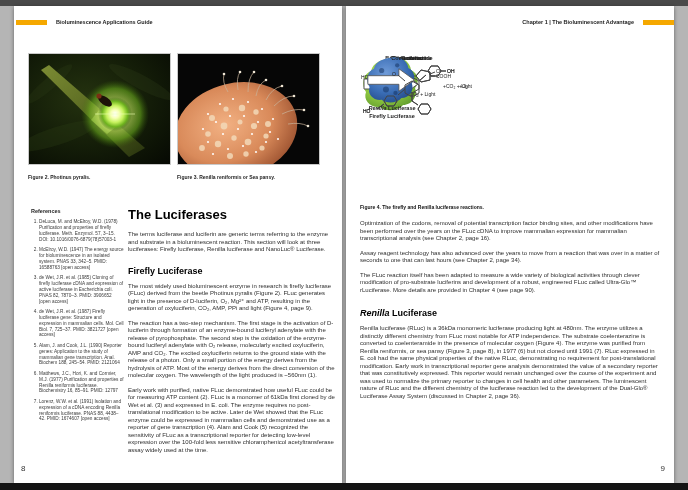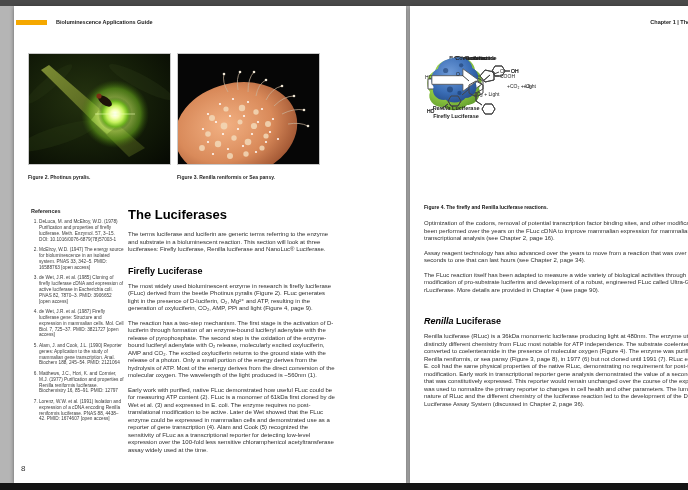--- a/index.html
+++ b/index.html
@@ -5,21 +5,21 @@
   html,body{margin:0;padding:0}
   body{
     width:688px;height:490px;position:relative;overflow:hidden;
     background:#b5b5b5;
     font-family:"Liberation Sans","DejaVu Sans",sans-serif;
     -webkit-font-smoothing:antialiased;
   }
   .topbar{position:absolute;top:0;left:0;right:0;height:6px;background:#4a4a4a}
   .bottombar{position:absolute;bottom:0;left:0;right:0;height:7px;background:#141414}
   .spread{position:absolute;top:6px;left:14px;display:flex;gap:4px}
-  .page{width:392px;height:477px;background:#fff;position:relative;box-shadow:0 1px 4px rgba(0,0,0,.45)}
+  .page{width:328px;height:477px;background:#fff;position:relative;box-shadow:0 1px 4px rgba(0,0,0,.45)}
 
   
   .ph{position:absolute;top:13px;display:flex;align-items:center;font-size:5.5px;font-weight:bold;color:#1a1a1a;white-space:nowrap}
   .ph-left{left:2px}
   .ph-right{right:0}
   .accent{width:31px;height:5px;background:#f5a800;flex:0 0 auto}
   .ph-left .accent{margin-right:9px}
   .ph-right .accent{margin-left:9px}
 
   
@@ -35,21 +35,21 @@
   .refs ol{margin:0;padding-left:8px;font-size:4.7px;line-height:1.25}
   .refs li{margin:0 0 4.5px}
 
   
   .col{color:#2e2e2e}
   .col p{font-size:6px;line-height:1.25;margin:0 0 7px;text-align:left}
   .col-left{position:absolute;left:114px;top:201px;width:207px}
   .col-right{position:absolute;left:14px;top:214px;width:301px}
   h1{font-size:13px;font-weight:bold;color:#000;margin:0 0 9px}
   h2{font-size:9px;font-weight:bold;color:#000;margin:12px 0 7px}
-  .col-right h2{margin:22px 0 7px}
+  .col-right h2{margin:14px 0 7px}
   h2 em{font-style:italic}
 
   .pagenum{position:absolute;top:458px;font-size:8px;color:#333}
   .pn-left{left:7px}
   .pn-right{right:9px}
 
   
   .fig4{position:absolute;left:14px;top:49px;width:301px;height:148px;color:#222}
   .fgroup{position:absolute;text-align:center}
   .flabel{font-size:5.5px;font-weight:bold;margin:0 0 2px;white-space:nowrap}

